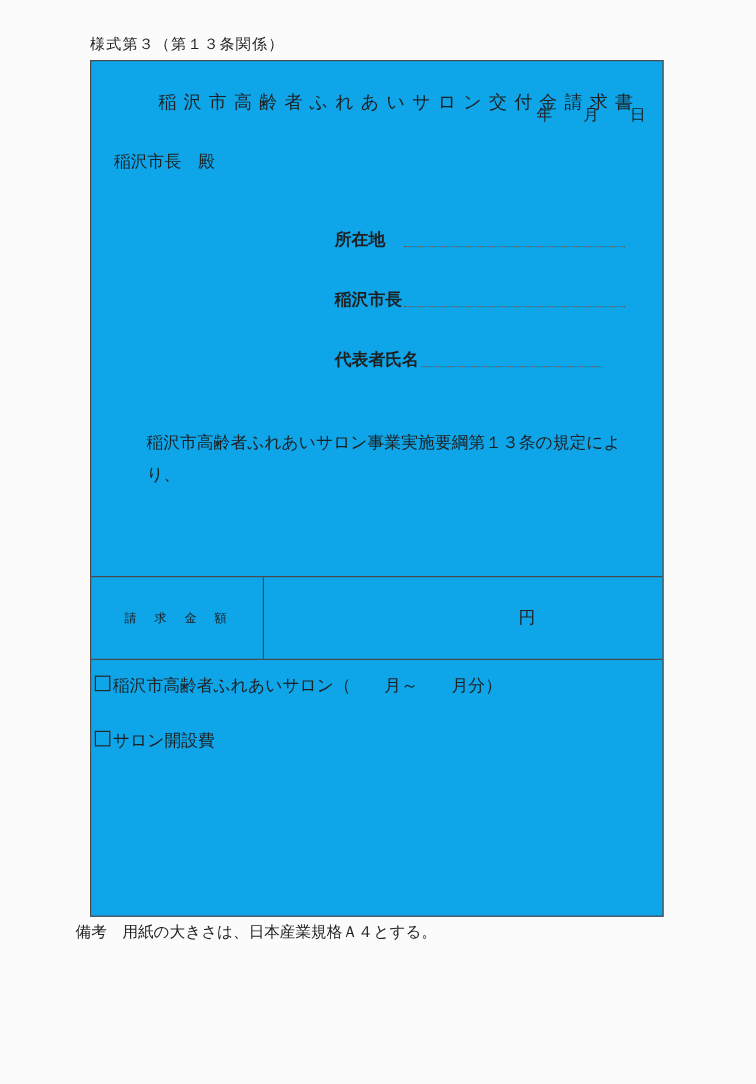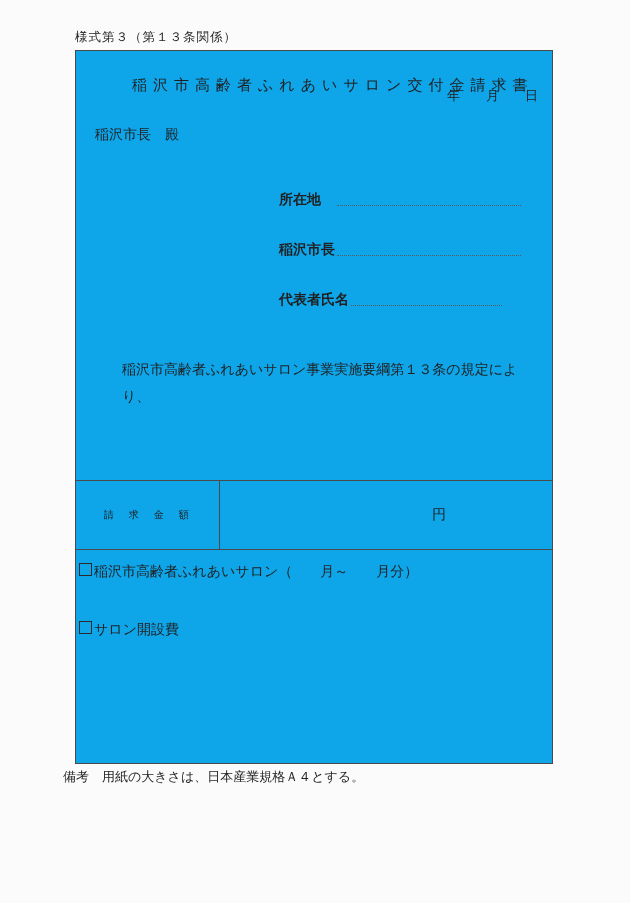--- a/index.html
+++ b/index.html
@@ -86,21 +86,21 @@
     padding-right: 106px;
     font-size: 14px;
   }
 
   .claim-line {
     position: absolute; left: 3px;
     font-size: 14px; white-space: pre;
     display: flex; 
   }
   .claim-line.c1 { top: 512px; }
-  .claim-line.c2 { top: 570px; }
+  .claim-line.c2 { top: 558px; }
   .cb {
     display: inline-block; width: 11px; height: 11px;
     border: 1px solid #2a2a2a;
     margin-right: 2px; background: transparent;
     flex: 0 0 auto;
   }
 
   .note {
     position: absolute; left: 63px; top: 768px;
     font-size: 13px; white-space: pre;

